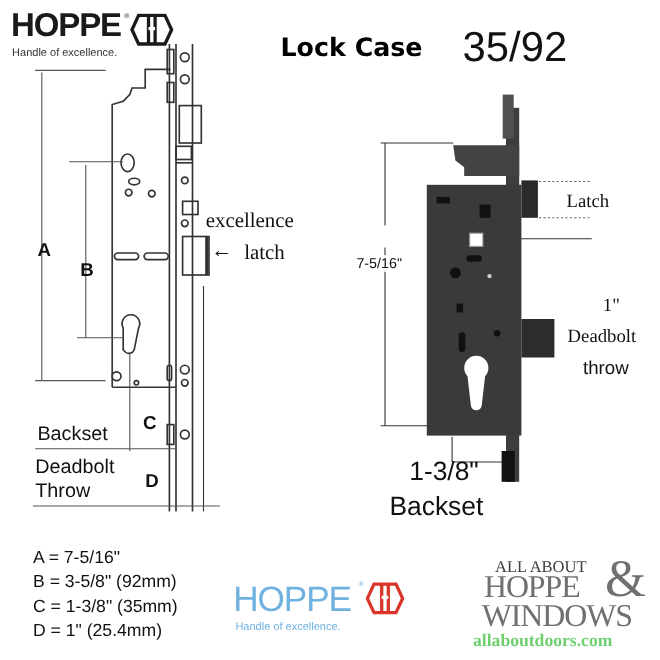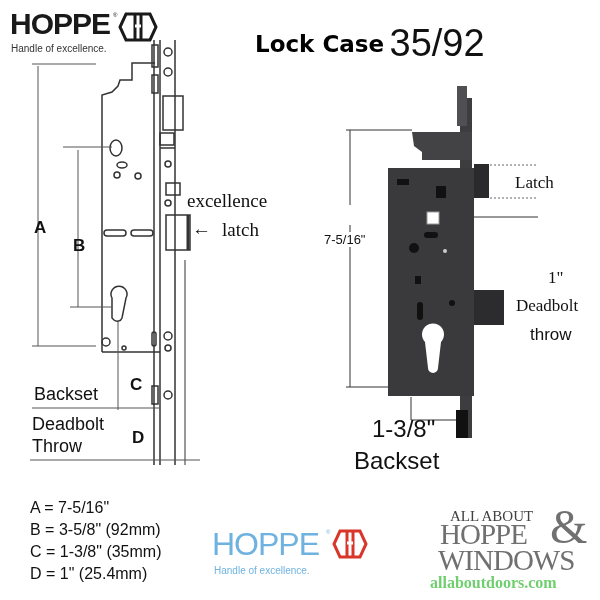--- a/index.html
+++ b/index.html
@@ -21,21 +21,21 @@
     <polygon points="8,2 32,2 38,15 32,28 8,28 2,15" fill="none" stroke="#1a1a1a" stroke-width="3"></polygon>
     <line x1="17" y1="2" x2="17" y2="28" stroke="#1a1a1a" stroke-width="3"></line>
     <line x1="23" y1="2" x2="23" y2="28" stroke="#1a1a1a" stroke-width="3"></line>
     <line x1="17" y1="14" x2="23" y2="14" stroke="#fff" stroke-width="3"></line>
   </svg>
   <span class="abs tag" style="left:1px; top:35px; font-size:10px; color:#333;">Handle of excellence.</span>
 </div>
 
 <div class="abs" style="left:255px; top:18px; white-space:nowrap;">
   <span style="font-family:'DejaVu Sans', sans-serif; font-weight:bold; font-size:23px; color:#000000;">Lock Case</span>
-  <span style="font-family:'Liberation Sans', sans-serif; font-size:38px; margin-left:1px; position:relative; top:4px;">35/92</span>
+  <span style="font-family:'Liberation Sans', sans-serif; font-size:38px; margin-left:32px; position:relative; top:4px;">35/92</span>
 </div>
 
 <svg width="320" height="480" viewBox="0 0 320 480" style="left:0; top:40px;">
   <g fill="none" stroke="#333" stroke-width="1.5">
 
     <line x1="154" y1="0" x2="154" y2="425"></line>
     <line x1="160" y1="0" x2="160" y2="425"></line>
     <line x1="175" y1="0" x2="175" y2="425"></line>
     <line x1="185" y1="220" x2="185" y2="425" stroke-width="1"></line>
 

